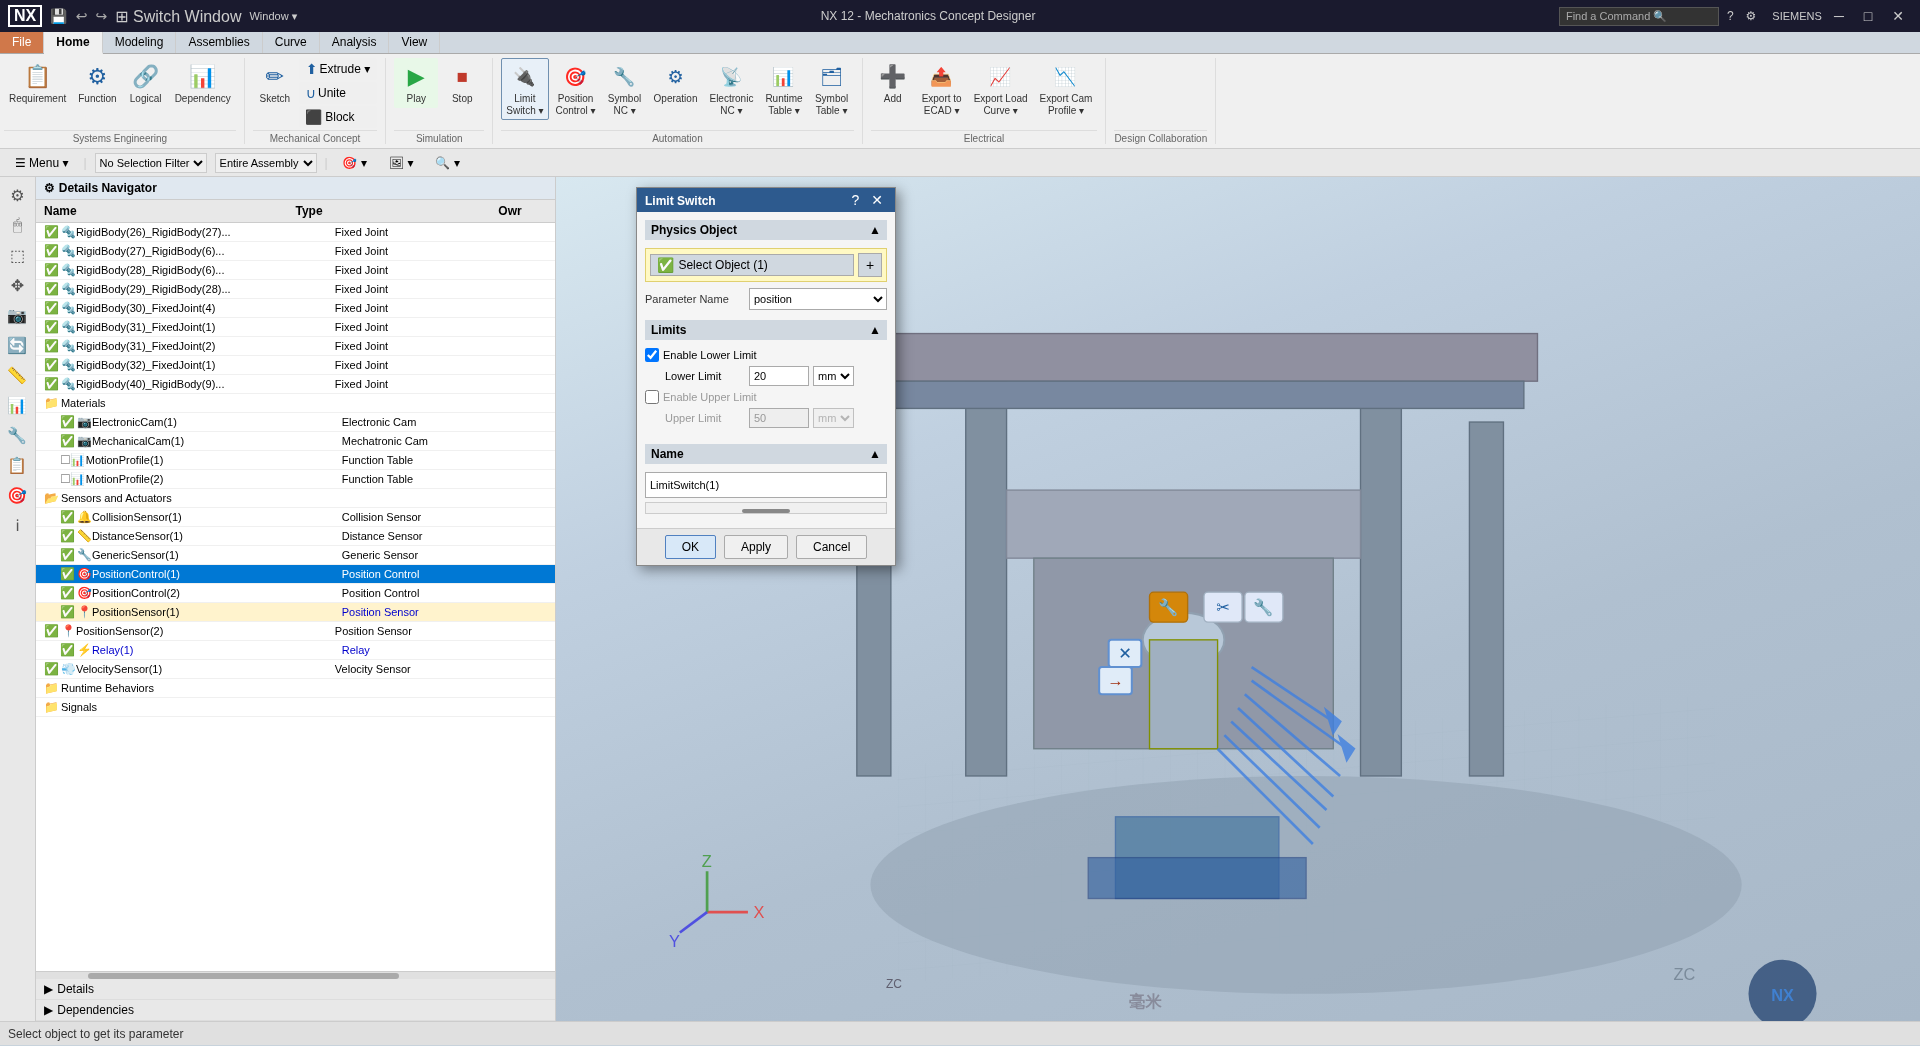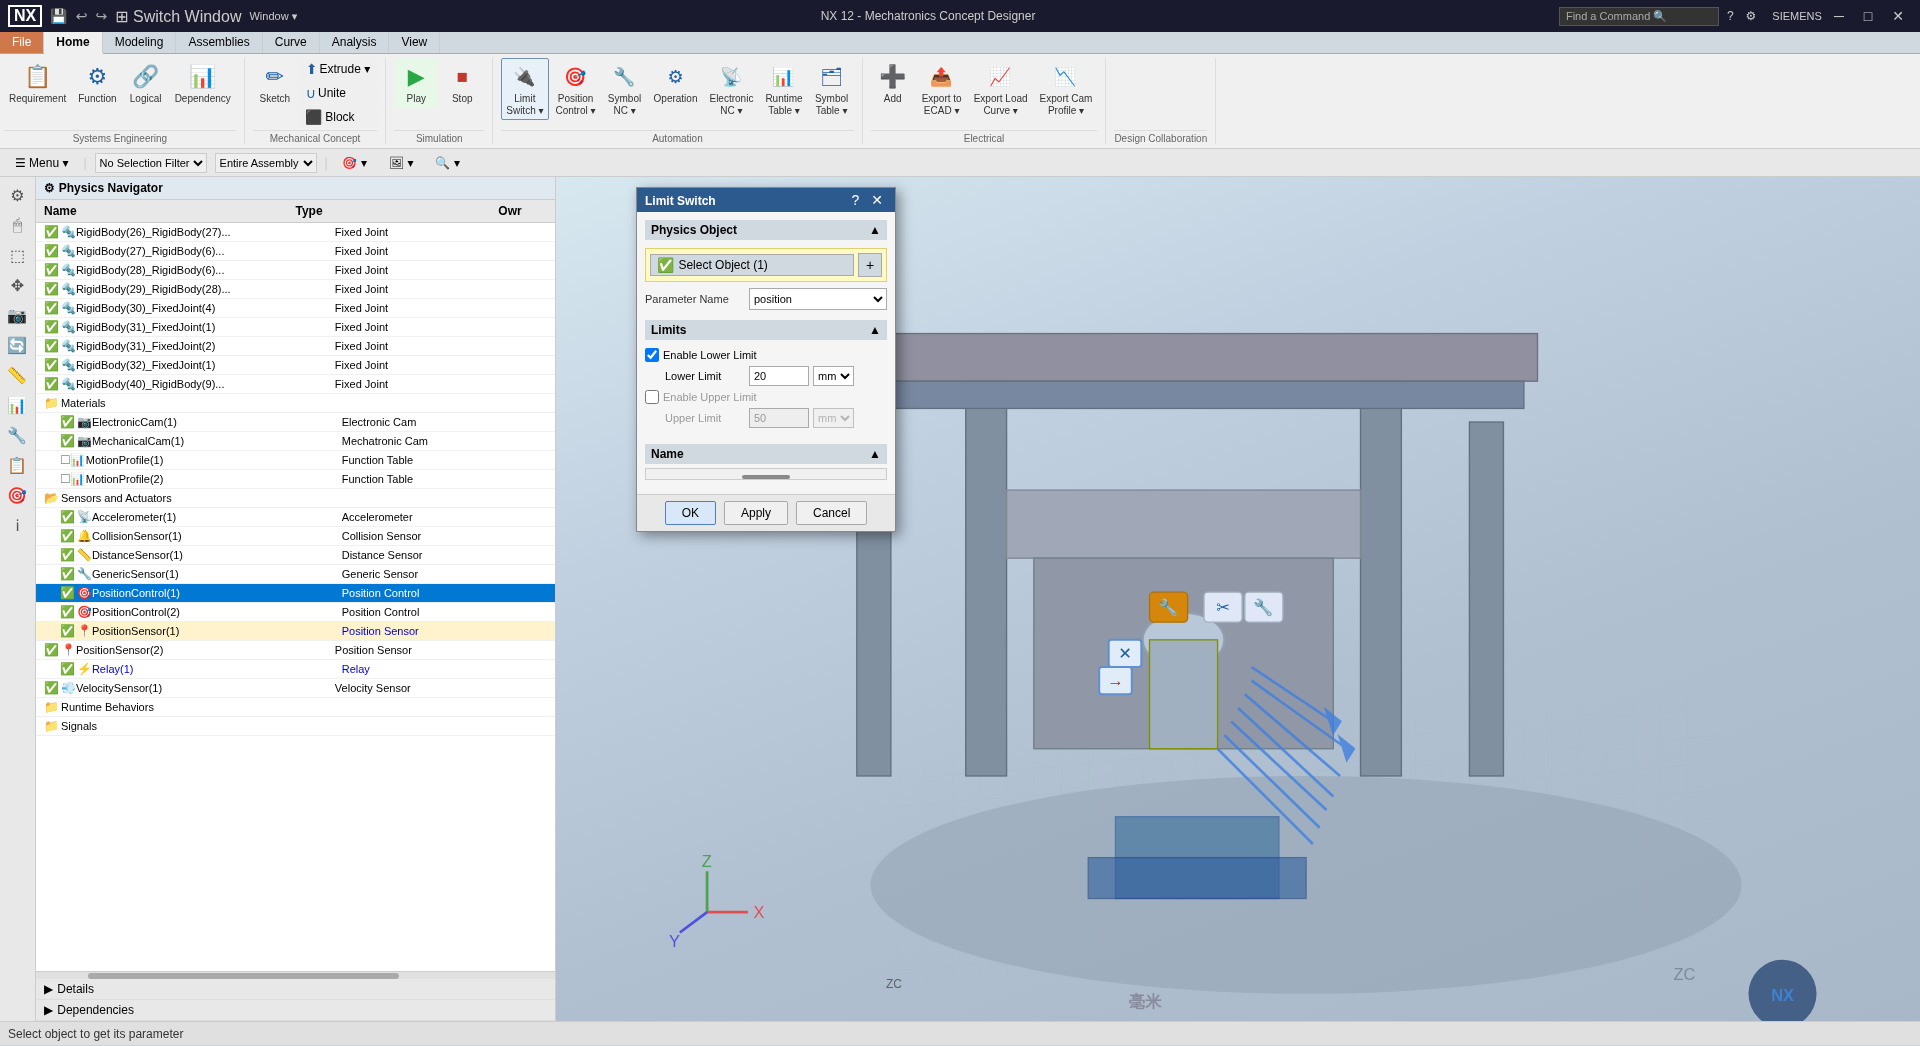--- a/index.html
+++ b/index.html
@@ -276,21 +276,21 @@
     <span class="side-btn">📊</span>
     <span class="side-btn">🔧</span>
     <span class="side-btn">📋</span>
     <span class="side-btn">🎯</span>
     <span class="side-btn">ℹ</span>
   </div>
 
   <div class="nav-panel">
     <div class="nav-header">
       <span>⚙</span>
-      <span>Physics Navigator</span>
+      <span>Details Navigator</span>
     </div>
 
     <div class="tree-table">
       <div class="tree-header">
         <div class="tree-header-cell" style="flex:2.5;">Name</div>
         <div class="tree-header-cell" style="flex:2;">Type</div>
         <div class="tree-header-cell" style="flex:0.5;">Owr</div>
       </div>
 
       <div class="tree-row">
@@ -348,24 +348,20 @@
         <div class="tree-cell type">Function Table</div>
       </div>
       <div class="tree-row" style="padding-left:20px;">
         <div class="tree-cell name"><span style="color:#888;font-size:12px;">☐</span><span>📊</span>MotionProfile(2)</div>
         <div class="tree-cell type">Function Table</div>
       </div>
 
       <div class="tree-row">
         <div class="tree-cell name"><span class="folder-icon">📂</span>Sensors and Actuators</div>
         <div class="tree-cell type"></div>
-      </div>
-      <div class="tree-row" style="padding-left:20px;">
-        <div class="tree-cell name"><span class="checkbox-icon">✅</span><span>📡</span>Accelerometer(1)</div>
-        <div class="tree-cell type">Accelerometer</div>
       </div>
       <div class="tree-row" style="padding-left:20px;">
         <div class="tree-cell name"><span class="checkbox-icon">✅</span><span>🔔</span>CollisionSensor(1)</div>
         <div class="tree-cell type">Collision Sensor</div>
       </div>
       <div class="tree-row" style="padding-left:20px;">
         <div class="tree-cell name"><span class="checkbox-icon">✅</span><span>📏</span>DistanceSensor(1)</div>
         <div class="tree-cell type">Distance Sensor</div>
       </div>
       <div class="tree-row" style="padding-left:20px;">
@@ -563,20 +559,23 @@
             <select class="limit-unit-select" disabled="" style="background:#eee;color:#999;">
               <option>mm</option>
             </select>
           </div>
         </div>
 
         <div class="section-header">
           <span>Name</span>
           <span>▲</span>
         </div>
+        <div class="section-content">
+          <input type="text" class="name-input" value="LimitSwitch(1)" style="">
+        </div>
 
         <div class="dialog-scroll-area">
           <div class="dialog-scroll-bar"></div>
         </div>
       </div>
 
       <div class="dialog-buttons">
         <button class="dlg-btn primary">OK</button>
         <button class="dlg-btn">Apply</button>
         <button class="dlg-btn">Cancel</button>

